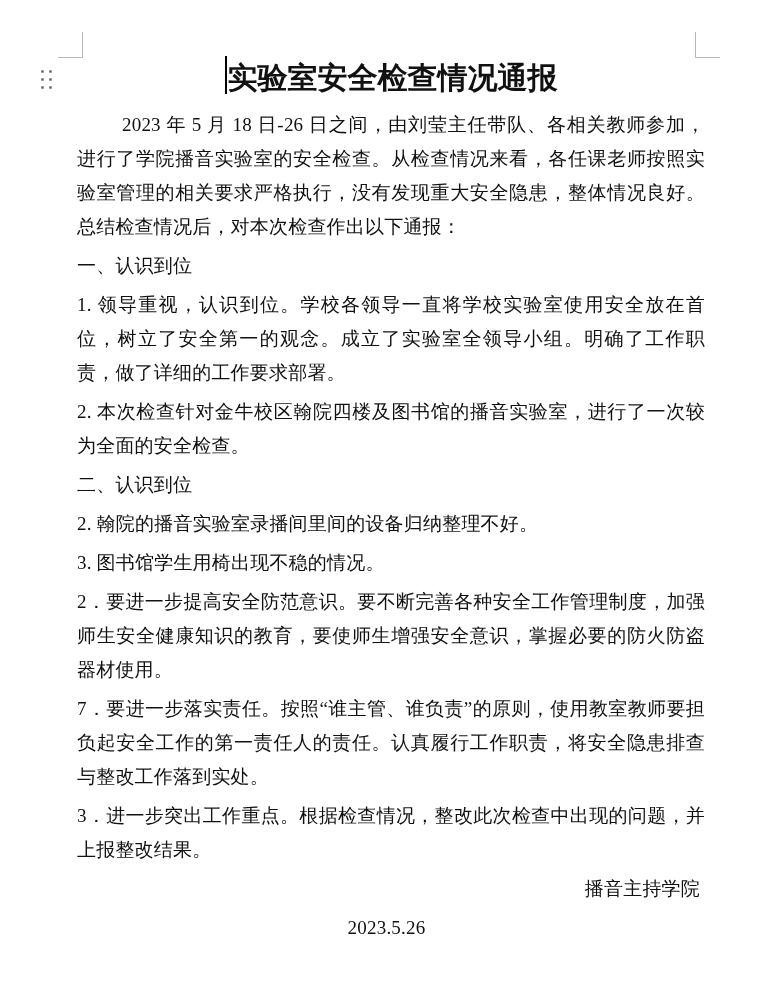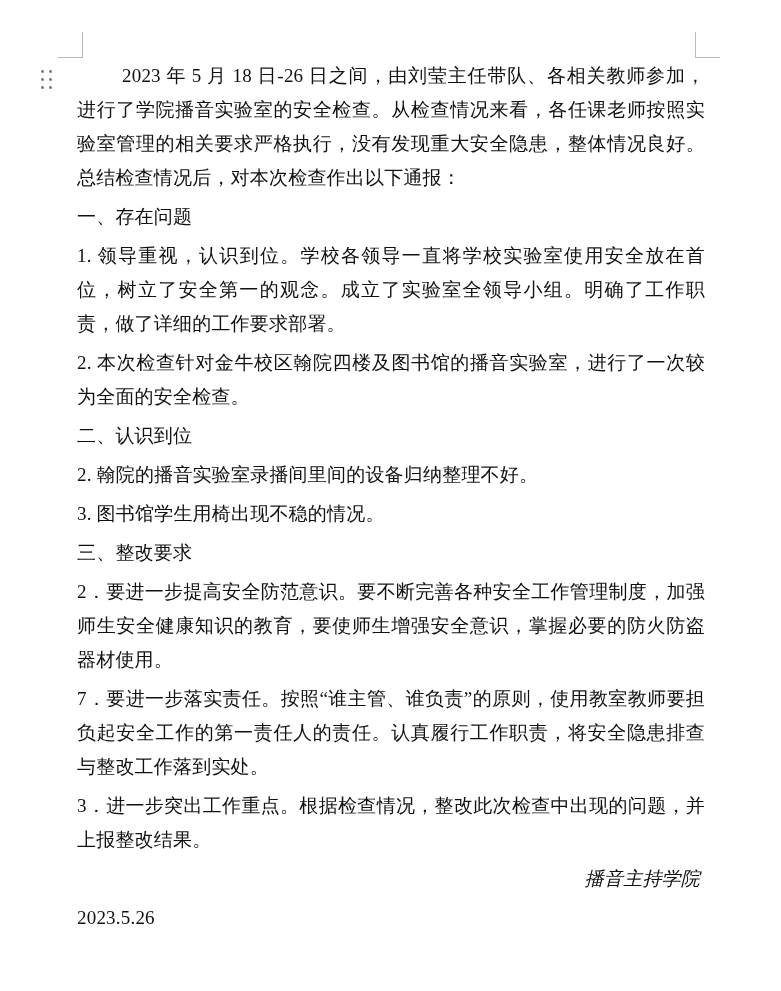--- a/index.html
+++ b/index.html
@@ -59,48 +59,48 @@
 
   .para {
     margin: 5px;
     font-size: 19px;
     line-height: 34px;
     text-align: justify;
     text-justify: inter-character;
     letter-spacing: 0.2px;
   }
   .para.intro { text-indent: 45px; }
-  .para.sign { text-align: right; padding-right: 5px; font-style: italic; }
-  .para.date { text-align: left; padding-right: 9px; }
+  .para.sign { text-align: right; padding-right: 5px; }
+  .para.date { text-align: center; padding-right: 9px; }
 </style>
 </head>
 <body>
 
 <div class="crop-mark tl"></div>
 <div class="crop-mark tr"></div>
 
 <div class="drag-handle">
   <i></i>
   <i></i>
   <i></i>
   <i></i>
   <i></i>
   <i></i>
 </div>
 
 <div class="content">
 
+  <h1 class="doc-title"><span class="caret"></span><span>实验室安全检查情况通报</span></h1>
 
   <p class="para intro">2023 年 5 月 18 日-26 日之间，由刘莹主任带队、各相关教师参加，进行了学院播音实验室的安全检查。从检查情况来看，各任课老师按照实验室管理的相关要求严格执行，没有发现重大安全隐患，整体情况良好。总结检查情况后，对本次检查作出以下通报：</p>
-  <p class="para heading">一、存在问题</p>
+  <p class="para heading">一、认识到位</p>
   <p class="para item">1. 领导重视，认识到位。学校各领导一直将学校实验室使用安全放在首位，树立了安全第一的观念。成立了实验室全领导小组。明确了工作职责，做了详细的工作要求部署。</p>
   <p class="para item">2. 本次检查针对金牛校区翰院四楼及图书馆的播音实验室，进行了一次较为全面的安全检查。</p>
   <p class="para heading">二、认识到位</p>
   <p class="para item">2. 翰院的播音实验室录播间里间的设备归纳整理不好。</p>
   <p class="para item">3. 图书馆学生用椅出现不稳的情况。</p>
-  <p class="para heading">三、整改要求</p>
   <p class="para item">2．要进一步提高安全防范意识。要不断完善各种安全工作管理制度，加强师生安全健康知识的教育，要使师生增强安全意识，掌握必要的防火防盗器材使用。</p>
   <p class="para item">7．要进一步落实责任。按照“谁主管、谁负责”的原则，使用教室教师要担负起安全工作的第一责任人的责任。认真履行工作职责，将安全隐患排查与整改工作落到实处。</p>
   <p class="para item">3．进一步突出工作重点。根据检查情况，整改此次检查中出现的问题，并上报整改结果。</p>
   <p class="para sign">播音主持学院</p>
   <p class="para date">2023.5.26</p>
 
 </div>
 
 </body></html>

